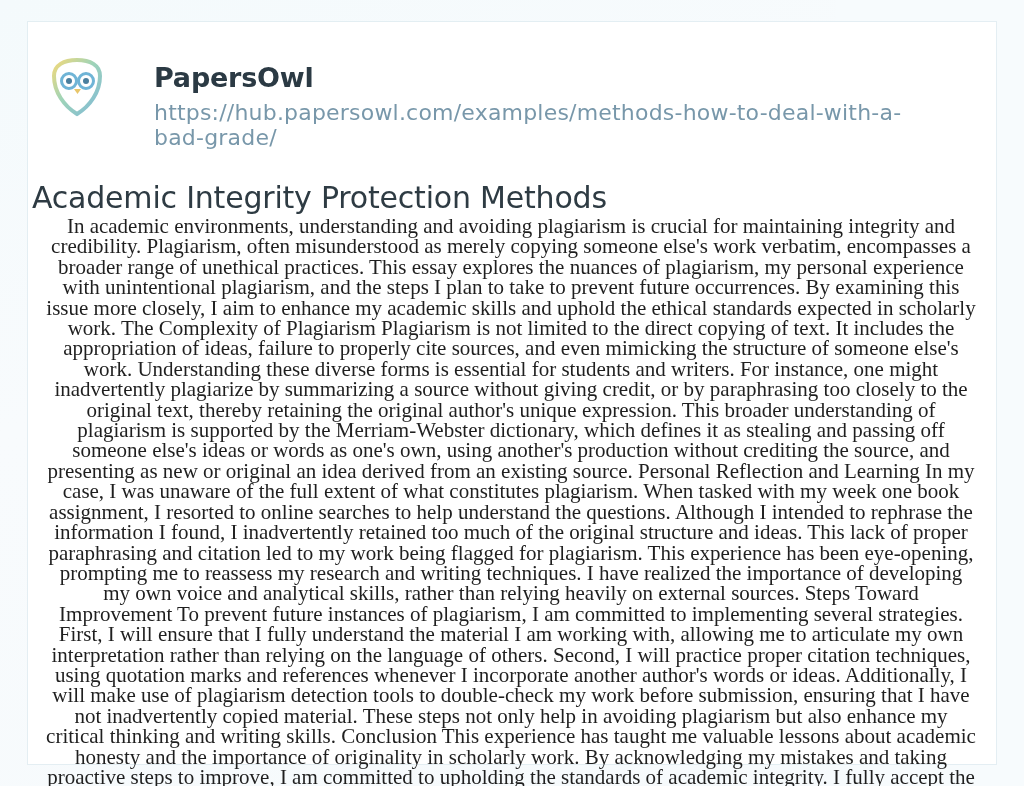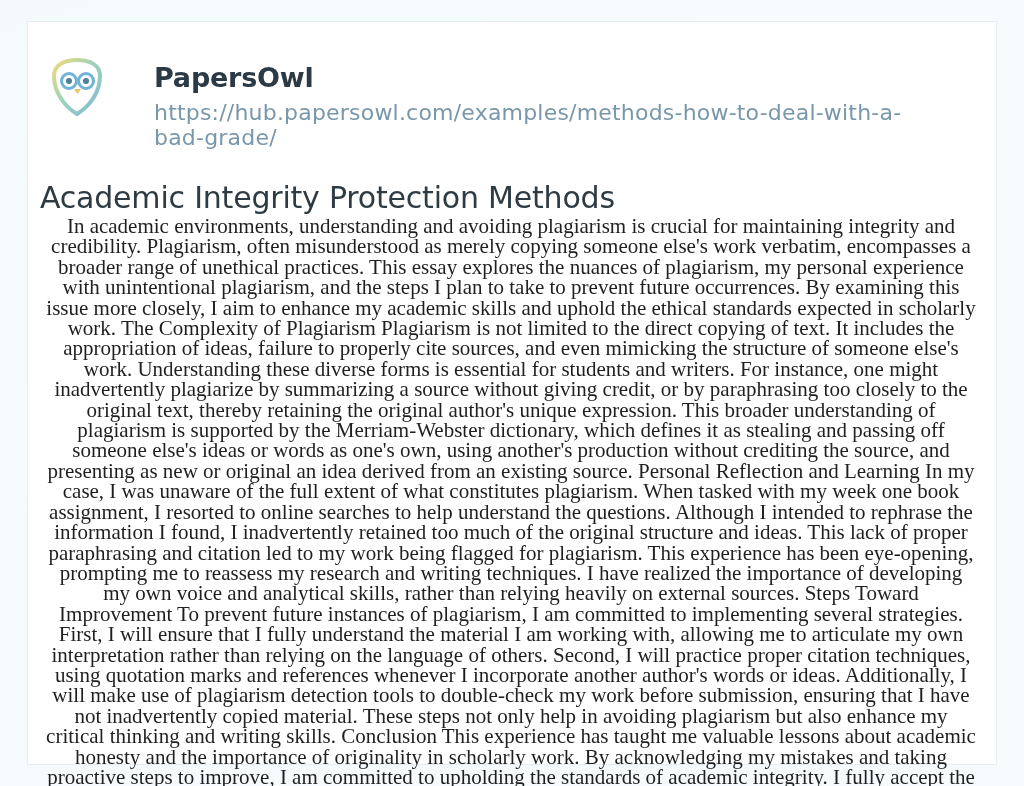--- a/index.html
+++ b/index.html
@@ -59,21 +59,21 @@
     left: 108px;
     top: 44px;
     font-family: "DejaVu Sans", sans-serif;
     font-size: 22px;
     color: #6d8fa3;
     letter-spacing: 0.2px;
     opacity: 0.92;
   }
   .doc-title {
     position: absolute;
-    left: 40px;
+    left: 32px;
     top: 160px;
     width: 900px;
     font-family: "DejaVu Sans", sans-serif;
     font-size: 30px;
     font-weight: normal;
     color: #2e3b43;
     letter-spacing: -0.2px;
   }
   .doc-body {
     position: absolute;

